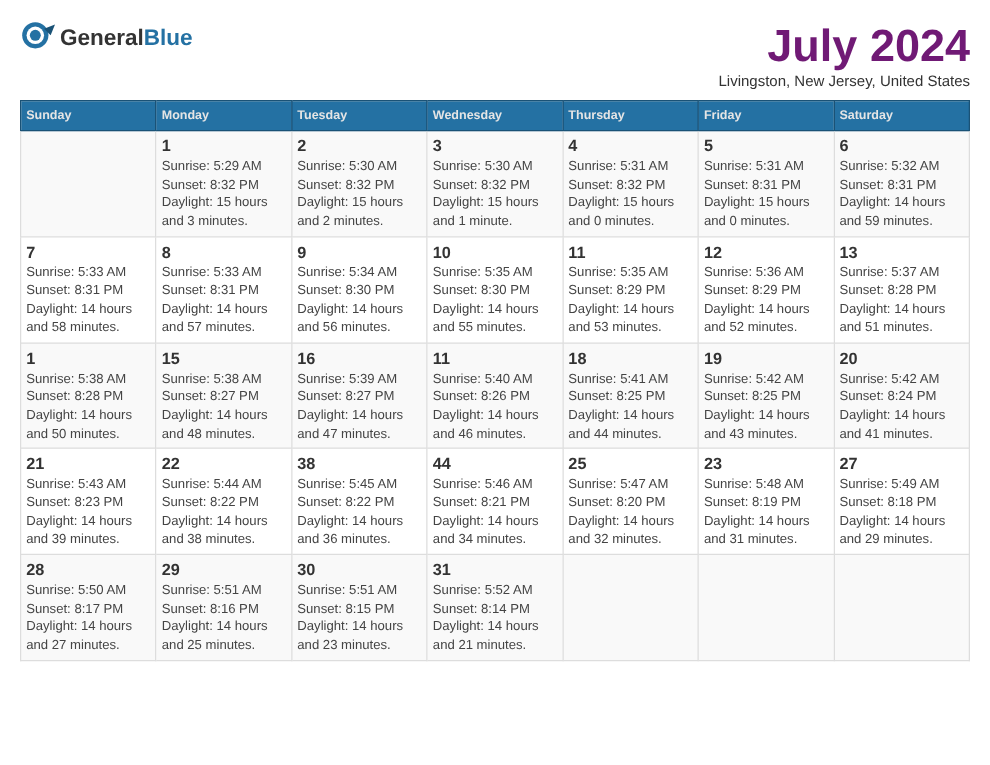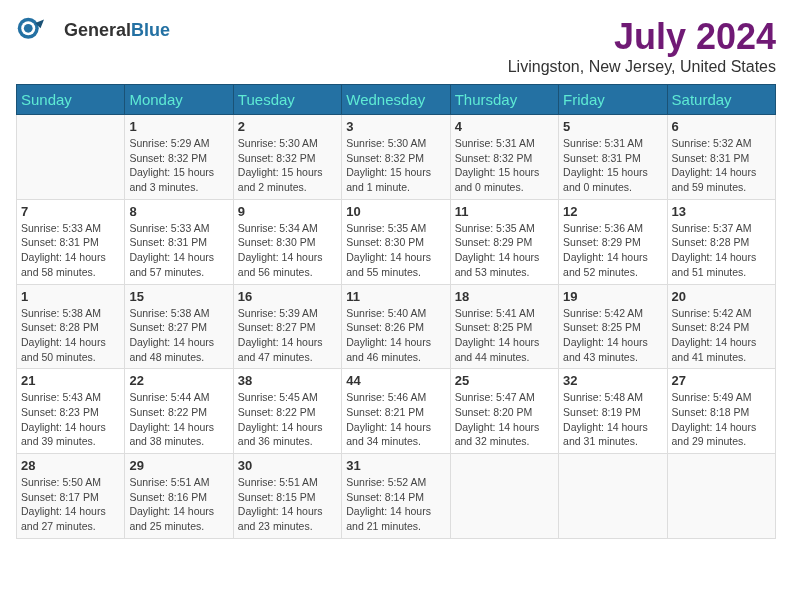--- a/index.html
+++ b/index.html
@@ -12,50 +12,50 @@
     }
     .header-area {
       display: flex;
       justify-content: space-between;
       align-items: flex-start;
       margin-bottom: 8px;
     }
     .logo {
       display: flex;
       align-items: center;
-      gap: 20px;
+      gap: 4px;
     }
     .logo-icon {
       width: 28px;
       height: 28px;
     }
     .title-area {
       text-align: right;
     }
     .month-title {
       font-size: 36px;
       font-weight: bold;
       color: #701a75;
     }
     .location-title {
-      font-size: 16px;
+      font-size: 12px;
       color: #333;
     }
     table {
       width: 100%;
       border-collapse: collapse;
       table-layout: fixed;
     }
     thead tr {
       background-color: #2471a3;
     }
     thead th {
-      color: #5eead4;
-      font-size: 15px;
-      font-weight: normal;
+      color: #e5e5e5;
+      font-size: 10px;
+      font-weight: bold;
       padding: 6px 4px;
       text-align: left;
       border: 1px solid #1a5276;
     }
     tbody tr {
       border-bottom: 1px solid #ccc;
     }
     tbody td {
       vertical-align: top;
       padding: 4px 4px;
@@ -220,21 +220,21 @@
         </td>
         <td>
           <span class="day-number">44</span>
           <div class="day-info">Sunrise: 5:46 AM<br>Sunset: 8:21 PM<br>Daylight: 14 hours<br>and 34 minutes.</div>
         </td>
         <td>
           <span class="day-number">25</span>
           <div class="day-info">Sunrise: 5:47 AM<br>Sunset: 8:20 PM<br>Daylight: 14 hours<br>and 32 minutes.</div>
         </td>
         <td>
-          <span class="day-number">32</span>
+          <span class="day-number">23</span>
           <div class="day-info">Sunrise: 5:48 AM<br>Sunset: 8:19 PM<br>Daylight: 14 hours<br>and 31 minutes.</div>
         </td>
         <td>
           <span class="day-number">27</span>
           <div class="day-info">Sunrise: 5:49 AM<br>Sunset: 8:18 PM<br>Daylight: 14 hours<br>and 29 minutes.</div>
         </td>
       </tr>
       <tr>
         <td>
           <span class="day-number">28</span>

